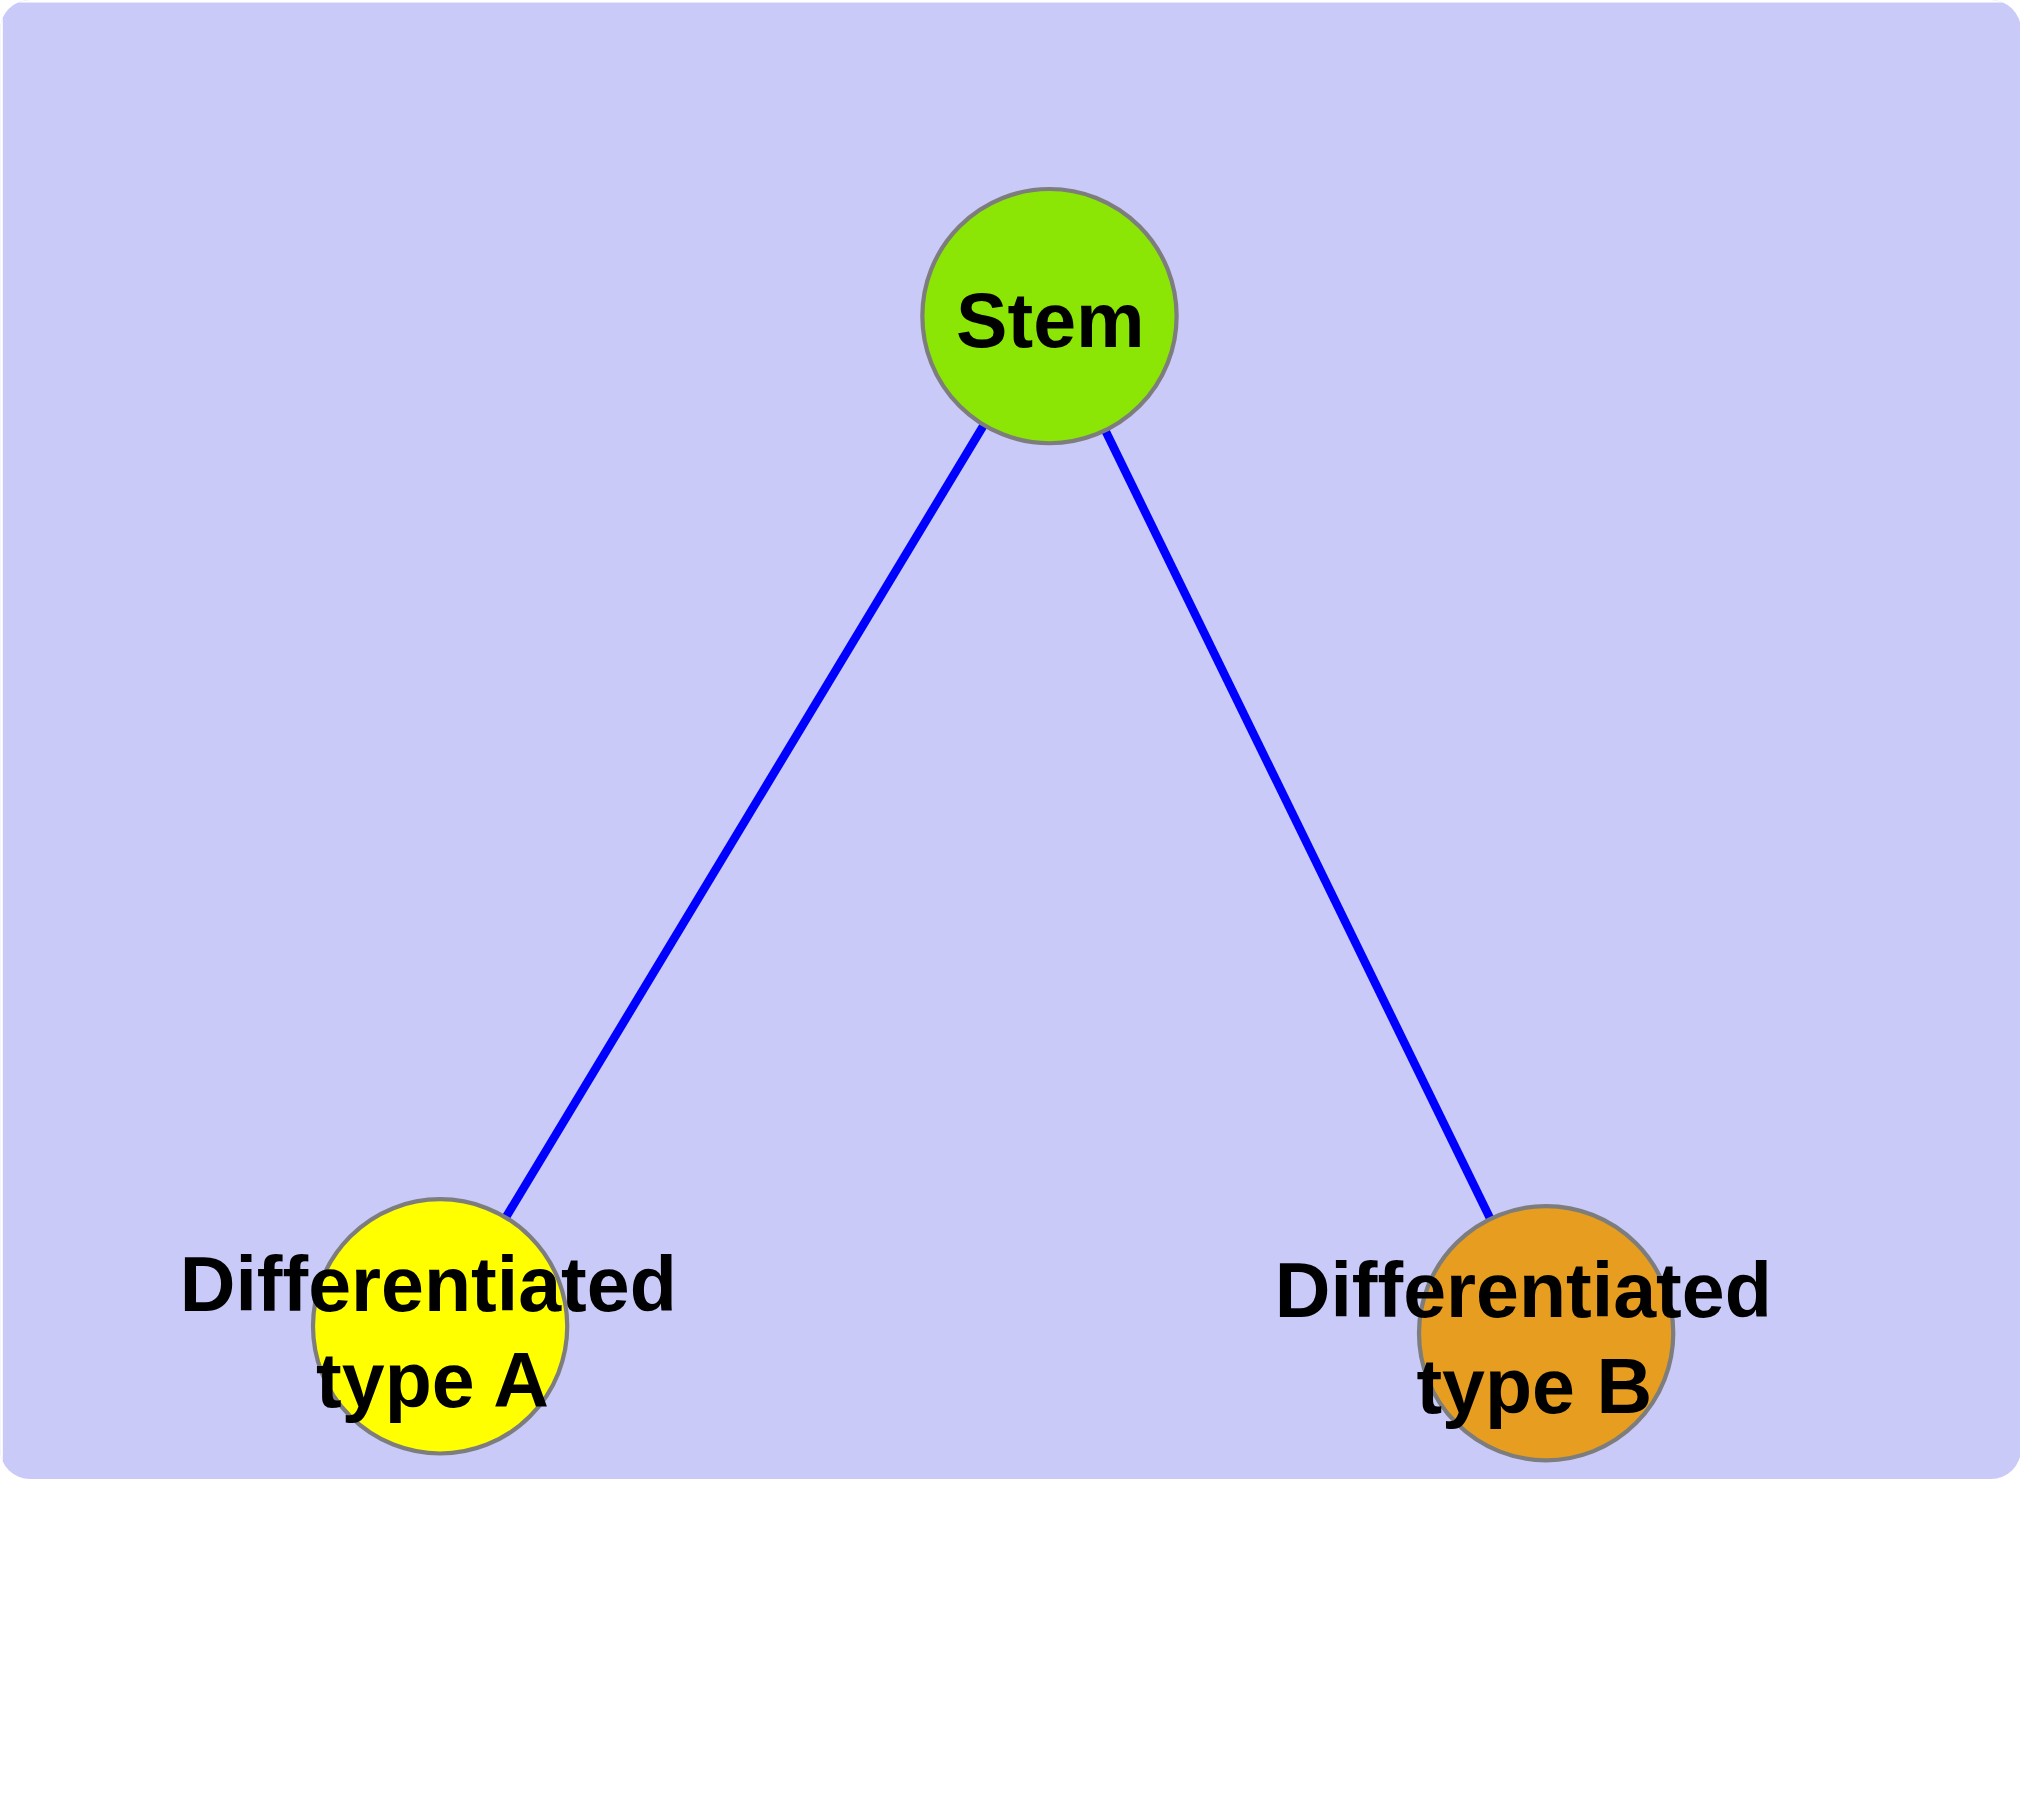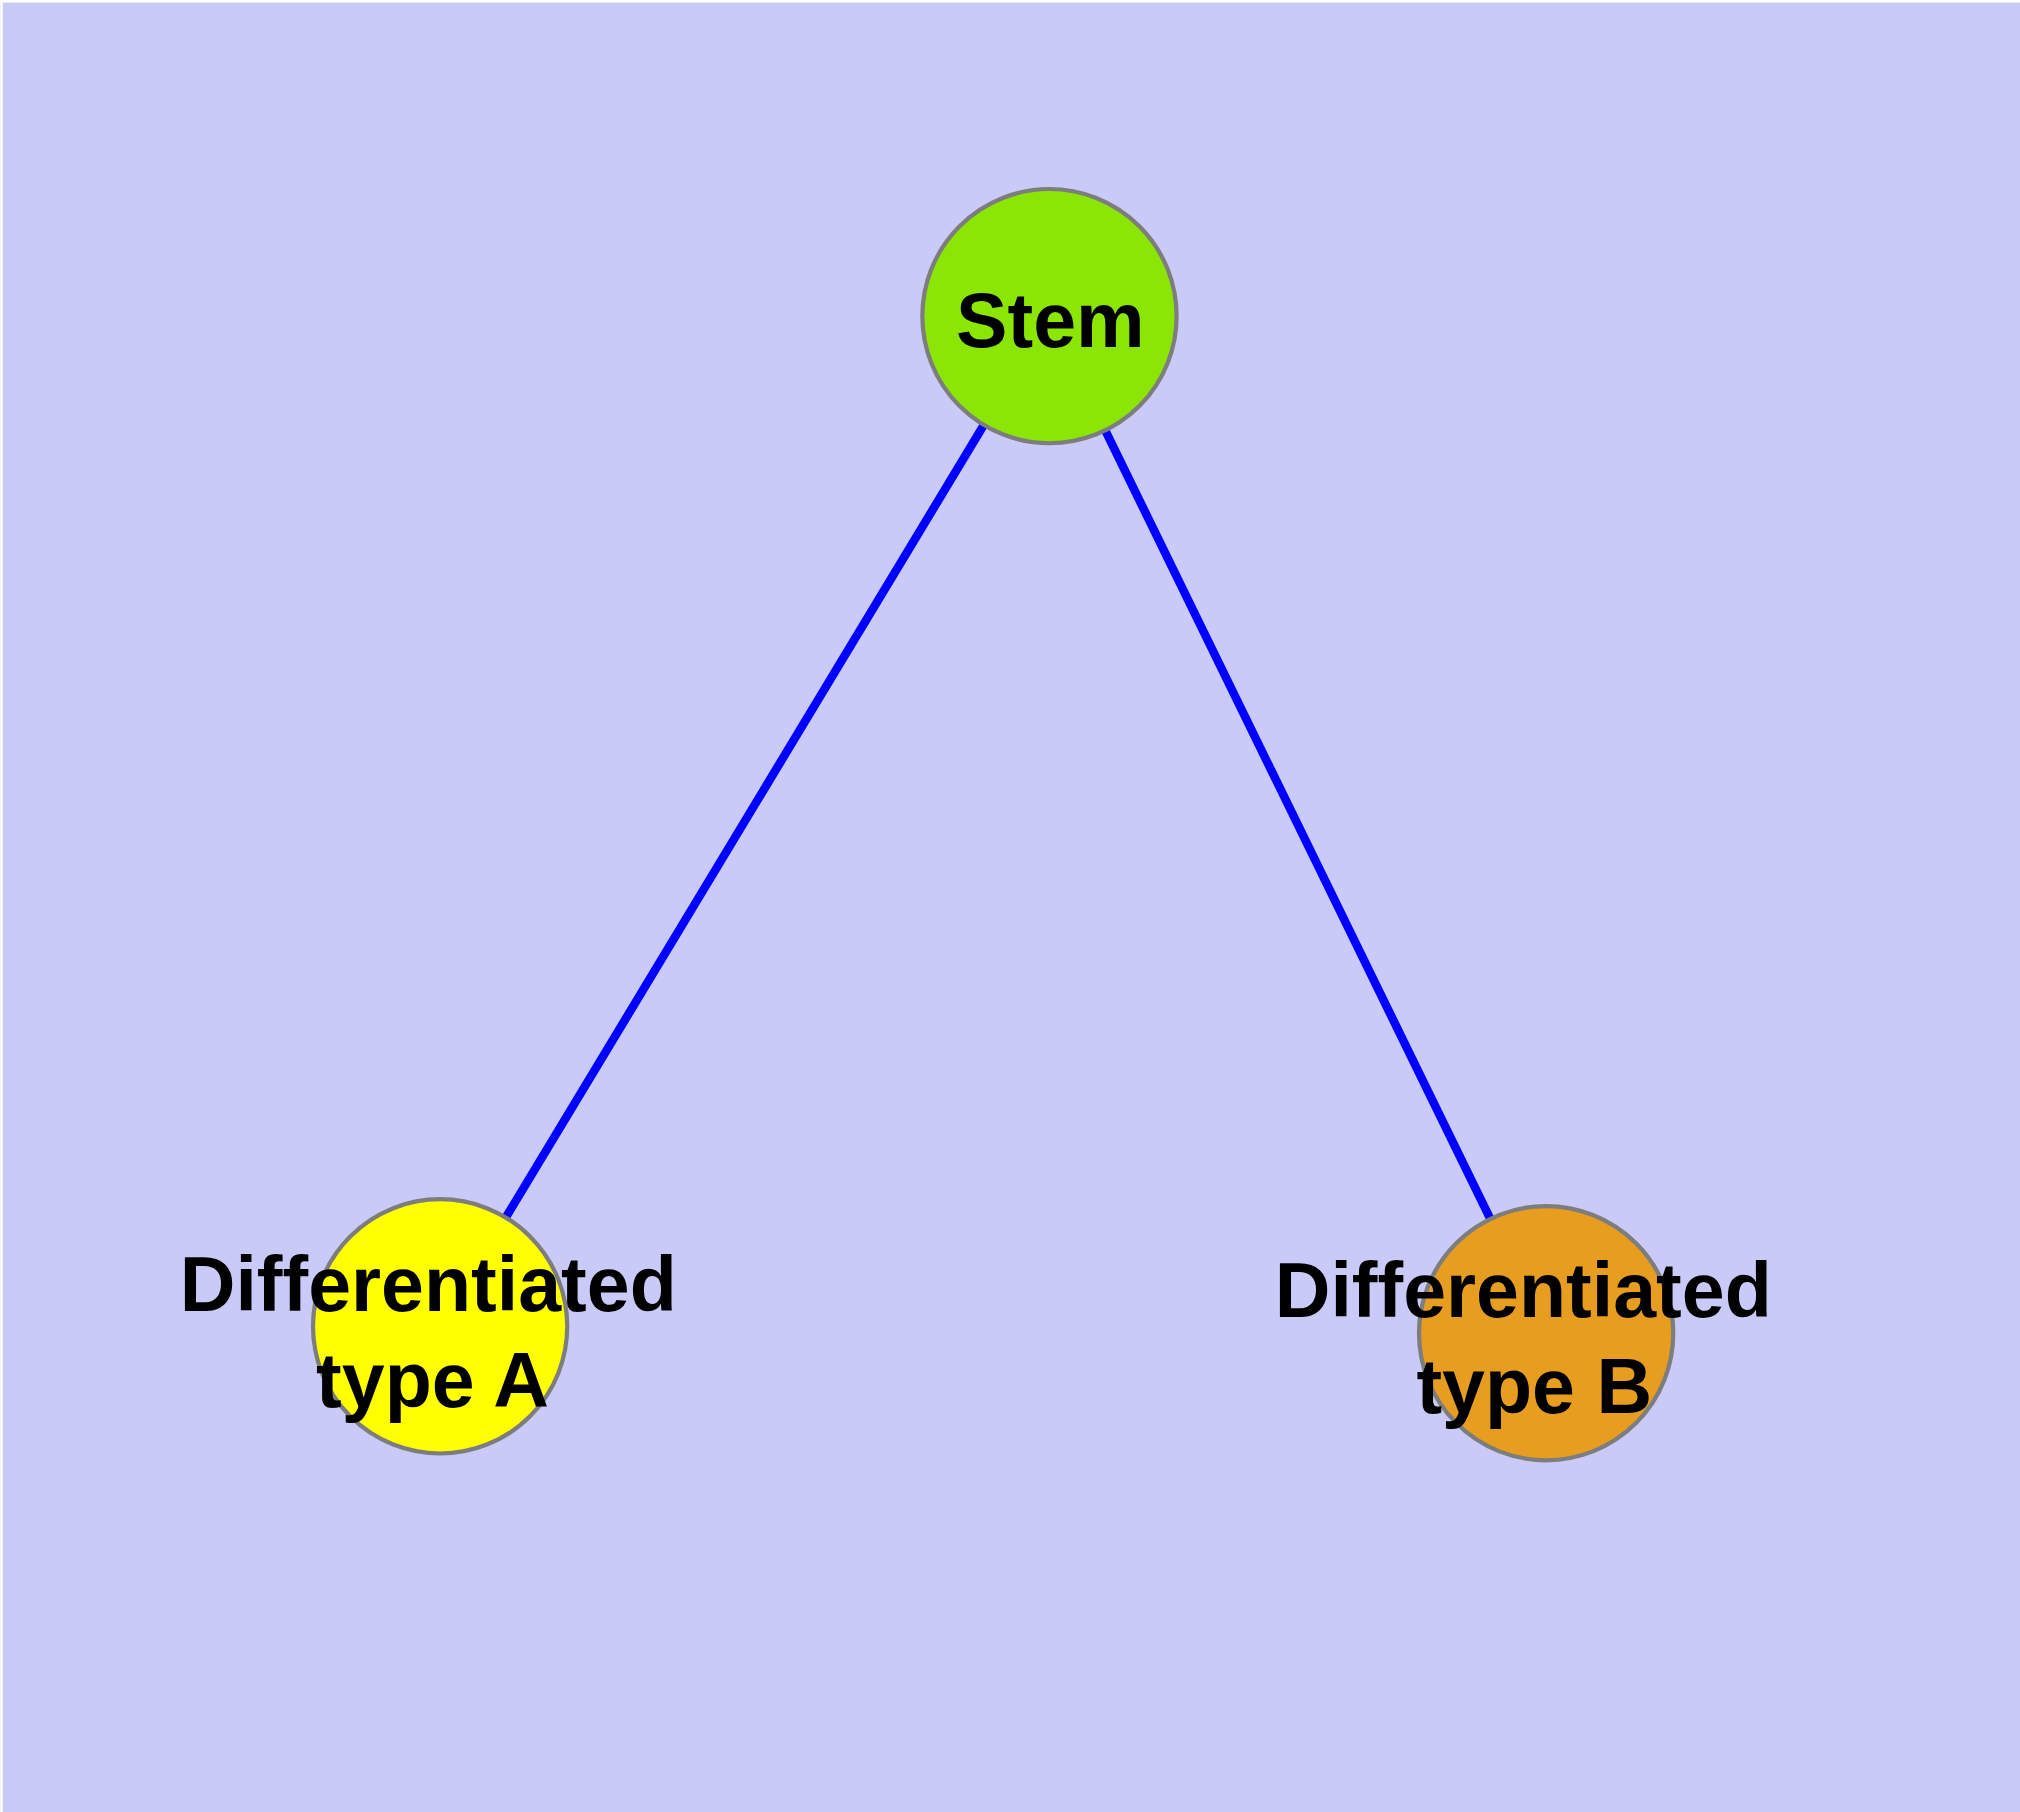--- a/index.html
+++ b/index.html
@@ -3,22 +3,23 @@
 <meta charset="utf-8">
 <style>
   html, body {
     margin: 0;
     padding: 0;
     background: #ffffff;
   }
   .page {
     position: relative;
     width: 2021px;
-    height: 1812px;
+    height: 1479px;
     overflow: hidden;
+    border-radius: 30px;
   }
   .page svg {
     display: block;
     width: 2021px;
     height: 1812px;
   }
   .node-label {
     font-family: "Liberation Sans", sans-serif;
     font-weight: bold;
     font-size: 91px;

